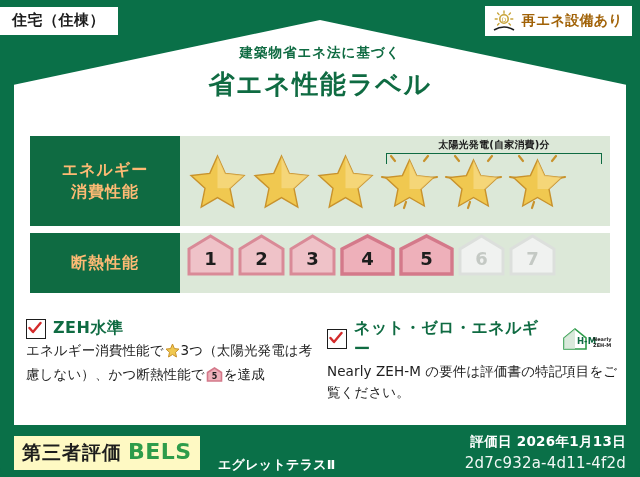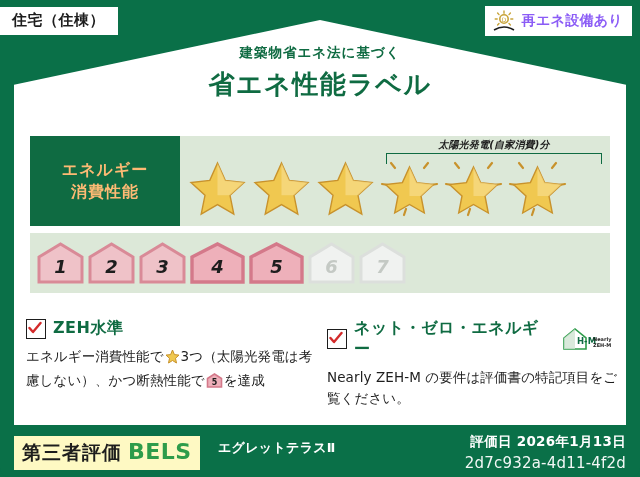--- a/index.html
+++ b/index.html
@@ -23,21 +23,21 @@
   }
 
   
   .renew-badge{
     position:absolute;right:8px;top:6px;
     background:#ffffff;
     padding:4px 9px 4px 6px;
     display:flex;align-items:center;gap:5px;
     z-index:6;
   }
-  .renew-badge .txt{font-size:14px;font-weight:bold;color:#8b5cf6;letter-spacing:.3px;}
+  .renew-badge .txt{font-size:14px;font-weight:bold;color:#a16207;letter-spacing:.3px;}
   .sun-ico{width:26px;height:22px;flex:none;}
 
   
   .panel{
     position:absolute;left:14px;top:20px;right:14px;bottom:52px;
     background:#ffffff;
     -webkit-clip-path:polygon(0% 16%, 50% 0%, 100% 16%, 100% 100%, 0% 100%);
     clip-path:polygon(0% 16%, 50% 0%, 100% 16%, 100% 100%, 0% 100%);
     z-index:3;
   }
@@ -47,21 +47,21 @@
   .main-title{font-size:26px;font-weight:bold;color:#0f6b42;letter-spacing:1.5px;margin-top:5px;}
 
   
   .rows{position:absolute;left:30px;right:30px;top:136px;z-index:4;}
   .row{display:flex;align-items:stretch;background:#dce8d8;margin-bottom:7px;position:relative;}
   .row-head{
     width:150px;flex:none;background:#0f6b42;color:#fdba74;
     display:flex;flex-direction:column;align-items:center;justify-content:center;
     font-size:16px;font-weight:bold;letter-spacing:1px;line-height:1.35;
   }
-  .row-body{flex:1;position:relative;display:flex;align-items:center;font-style:italic;}
+  .row-body{flex:1;position:relative;display:flex;align-items:flex-start;}
 
   .row-energy{height:90px;}
   .row-energy .row-head{font-size:16px;}
   .stars{display:flex;align-items:center;gap:1px;padding-left:6px;padding-top:14px;}
   .star-cell{position:relative;width:63px;height:62px;}
   .star-cell svg{position:absolute;left:0;top:0;}
 
   .solar-note{
     position:absolute;left:204px;right:6px;top:2px;height:30px;
     z-index:5;pointer-events:none;
@@ -95,35 +95,35 @@
   .check-head{display:flex;align-items:center;gap:7px;}
   .cbox{
     width:18px;height:18px;border:1.6px solid #1d1d1d;background:#fff;
     flex:none;position:relative;
   }
   .cbox svg{position:absolute;left:1px;top:1px;}
   .check-title{font-size:16px;font-weight:bold;color:#0f6b42;letter-spacing:.5px;}
   .check-title.dark{color:#0f6b42;}
   .zehm-logo{width:58px;height:26px;flex:none;margin-left:2px;}
   .check-text{
-    margin-top:7px;font-size:13.5px;color:#1d1d1d;line-height:1.55;letter-spacing:.1px;
+    margin-top:1px;font-size:13.5px;color:#1d1d1d;line-height:1.55;letter-spacing:.1px;
   }
   .inline-ico{display:inline-block;vertical-align:-3px;margin:0 1px;}
 
   
   .bottom{position:absolute;left:0;right:0;bottom:0;height:52px;z-index:5;}
   .bels-wrap{
     position:absolute;left:14px;top:11px;
     background:#fef9c3;padding:3px 8px 4px 8px;
     display:flex;align-items:baseline;gap:6px;
   }
   .bels-jp{font-size:19px;font-weight:bold;color:#1d1d1d;letter-spacing:1px;}
   .bels-en{font-size:22px;font-weight:bold;color:#2e9c4a;letter-spacing:.5px;}
   .bldg-name{
-    position:absolute;left:218px;top:14px;
+    position:absolute;left:218px;top:31px;
     font-size:13px;font-weight:bold;color:#ffffff;letter-spacing:.3px;
   }
   .eval-wrap{position:absolute;right:14px;top:8px;text-align:right;color:#ffffff;}
   .eval-date{font-size:13.5px;font-weight:bold;letter-spacing:.3px;}
   .eval-id{font-size:15px;margin-top:3px;letter-spacing:.2px;opacity:.95;}
 </style>
 </head>
 <body>
 
 <div class="label-root">
@@ -227,20 +227,21 @@
               </g>
               <polygon points="31.5,10 38.6,25.6 55.5,27.6 43,39 46.3,56 31.5,47.5 16.7,56 20,39 7.5,27.6 24.4,25.6" fill="#f0c850" stroke="#c8922c" stroke-width="1.4"></polygon>
               <polygon points="31.5,10 38.6,25.6 55.5,27.6 43,39 31.5,39" fill="#f7dd8e" opacity=".65"></polygon>
             </svg>
           </div>
         </div>
       </div>
     </div>
 
     <div class="row row-insul">
+      <div class="row-head">断熱性能</div>
       <div class="row-body">
         <div class="grades">
 
           <div class="grade">
             <svg width="49" height="44" viewBox="0 0 49 44">
               <polygon points="3,16 24.5,3 46,16 46,41 3,41" fill="#efc2c8" stroke="#d98a97" stroke-width="3"></polygon>
             </svg>
             <span>1</span>
           </div>
 

